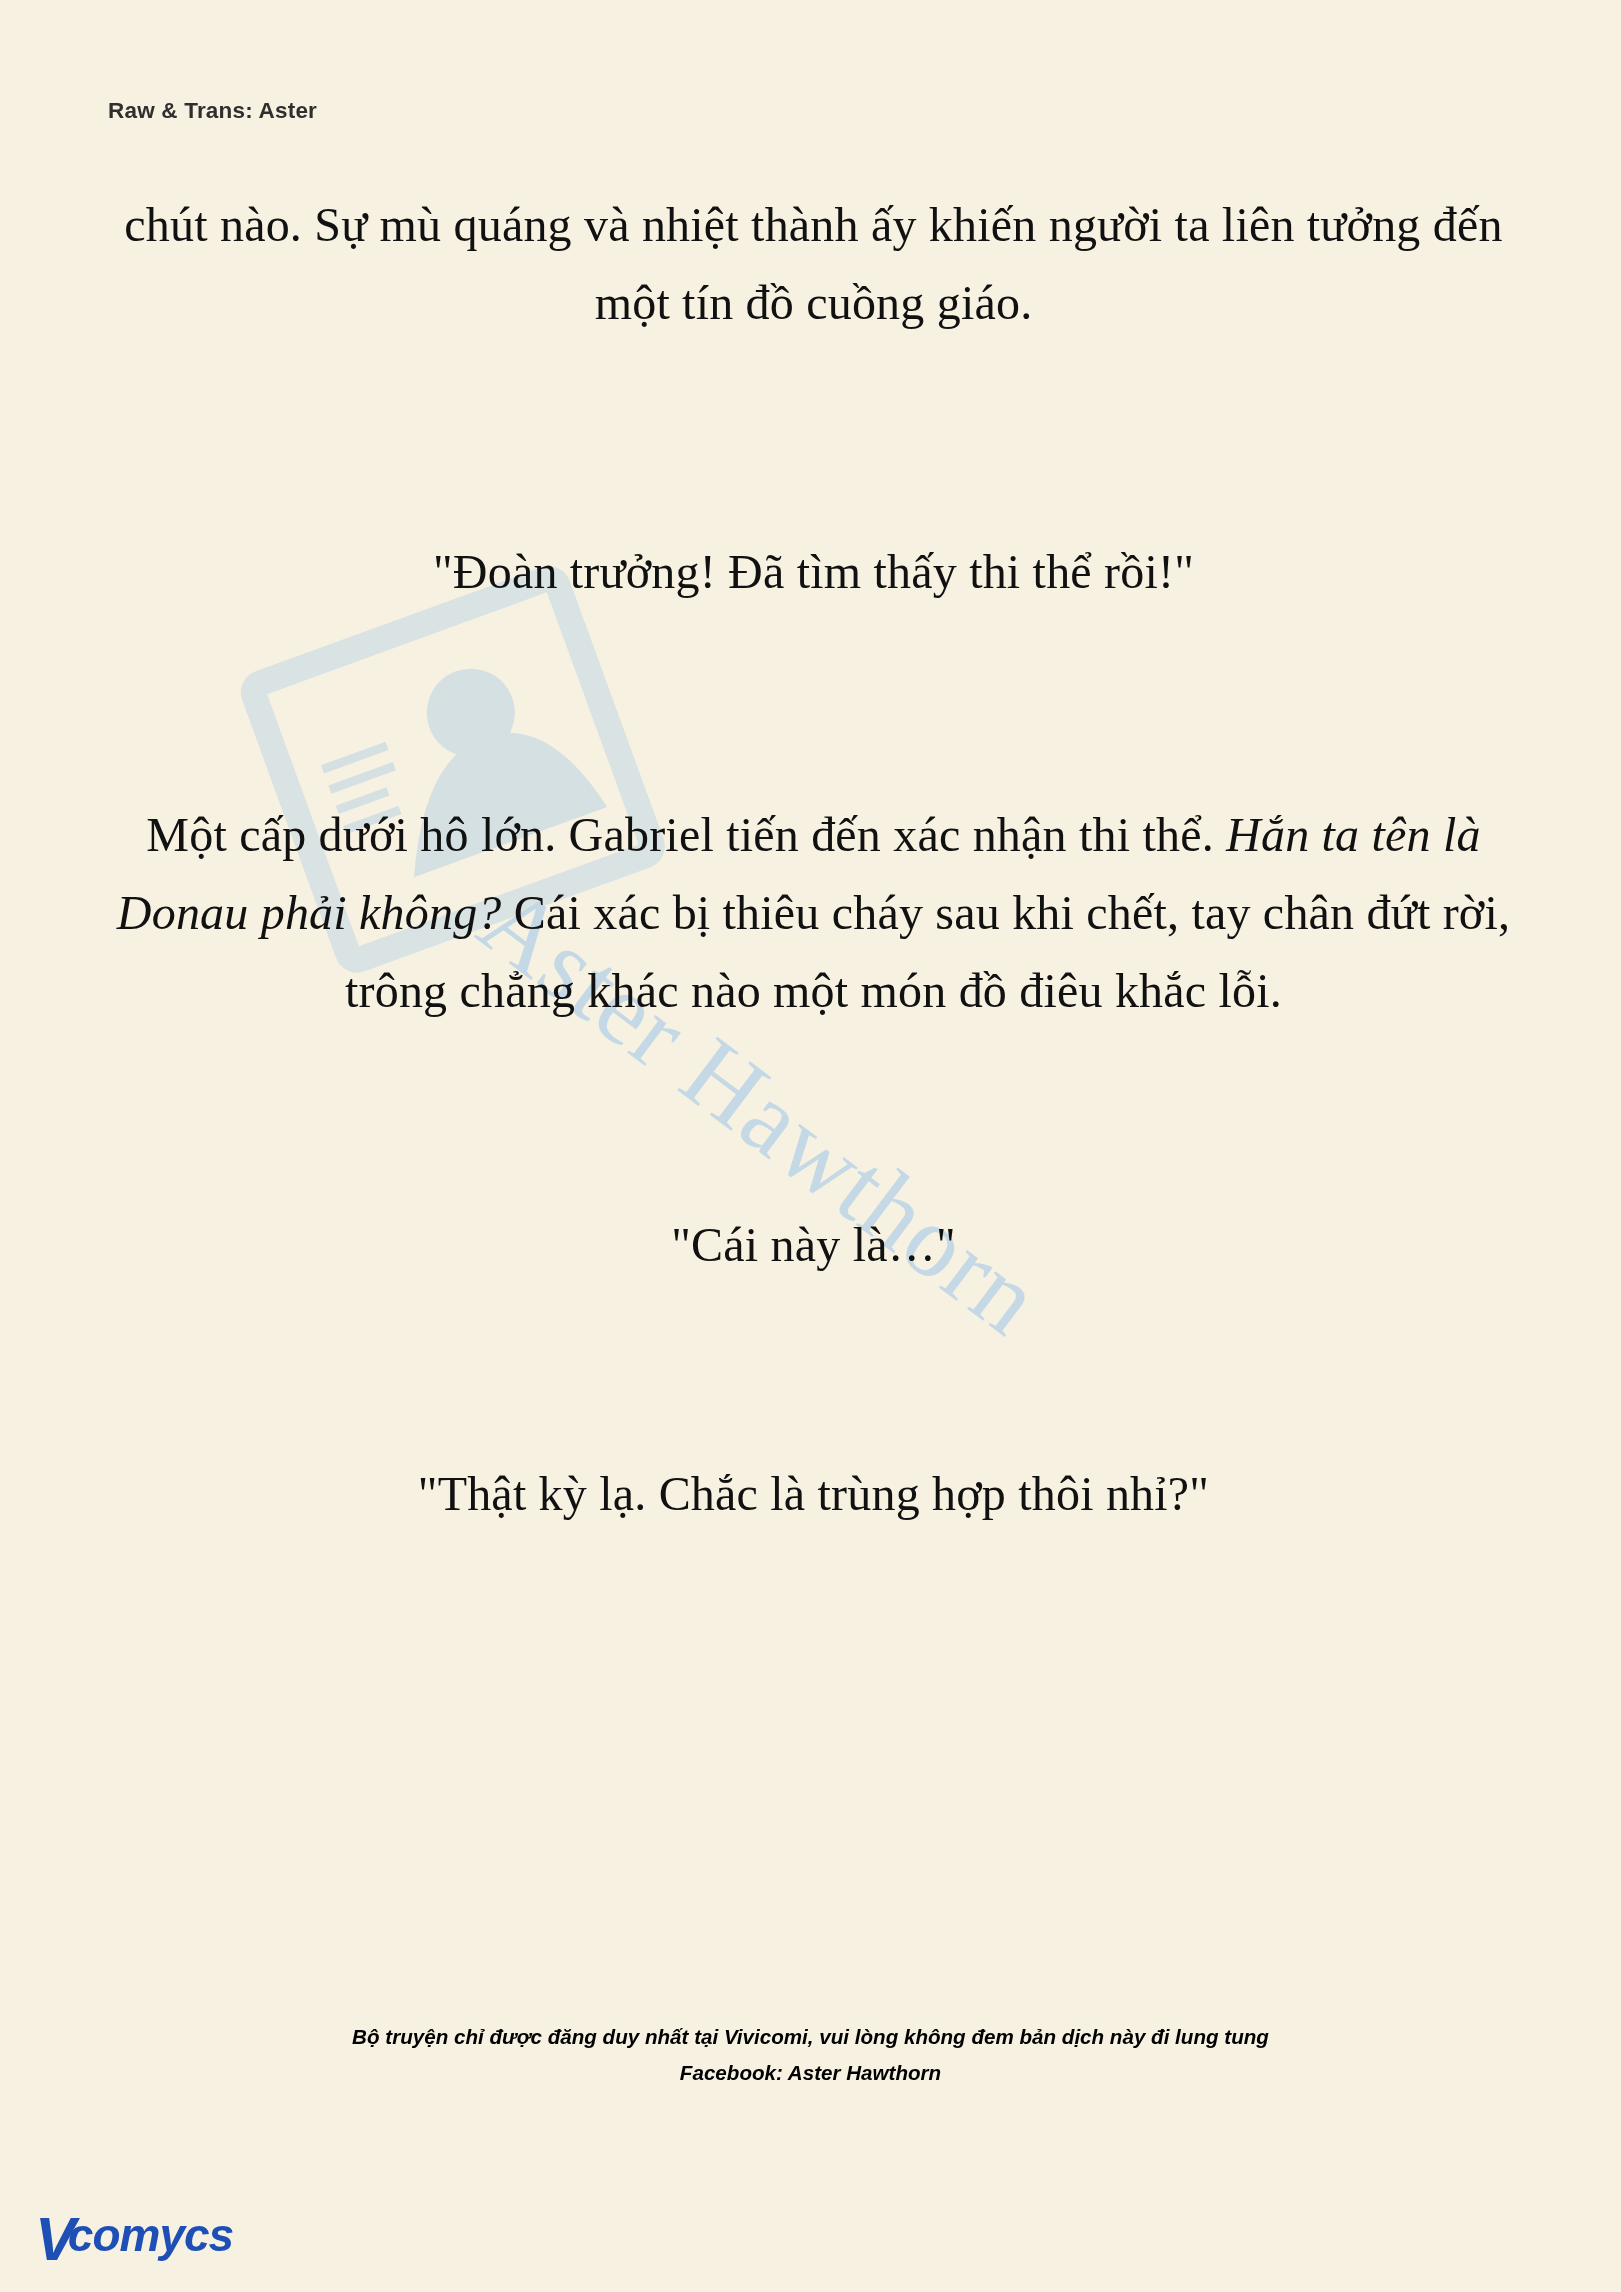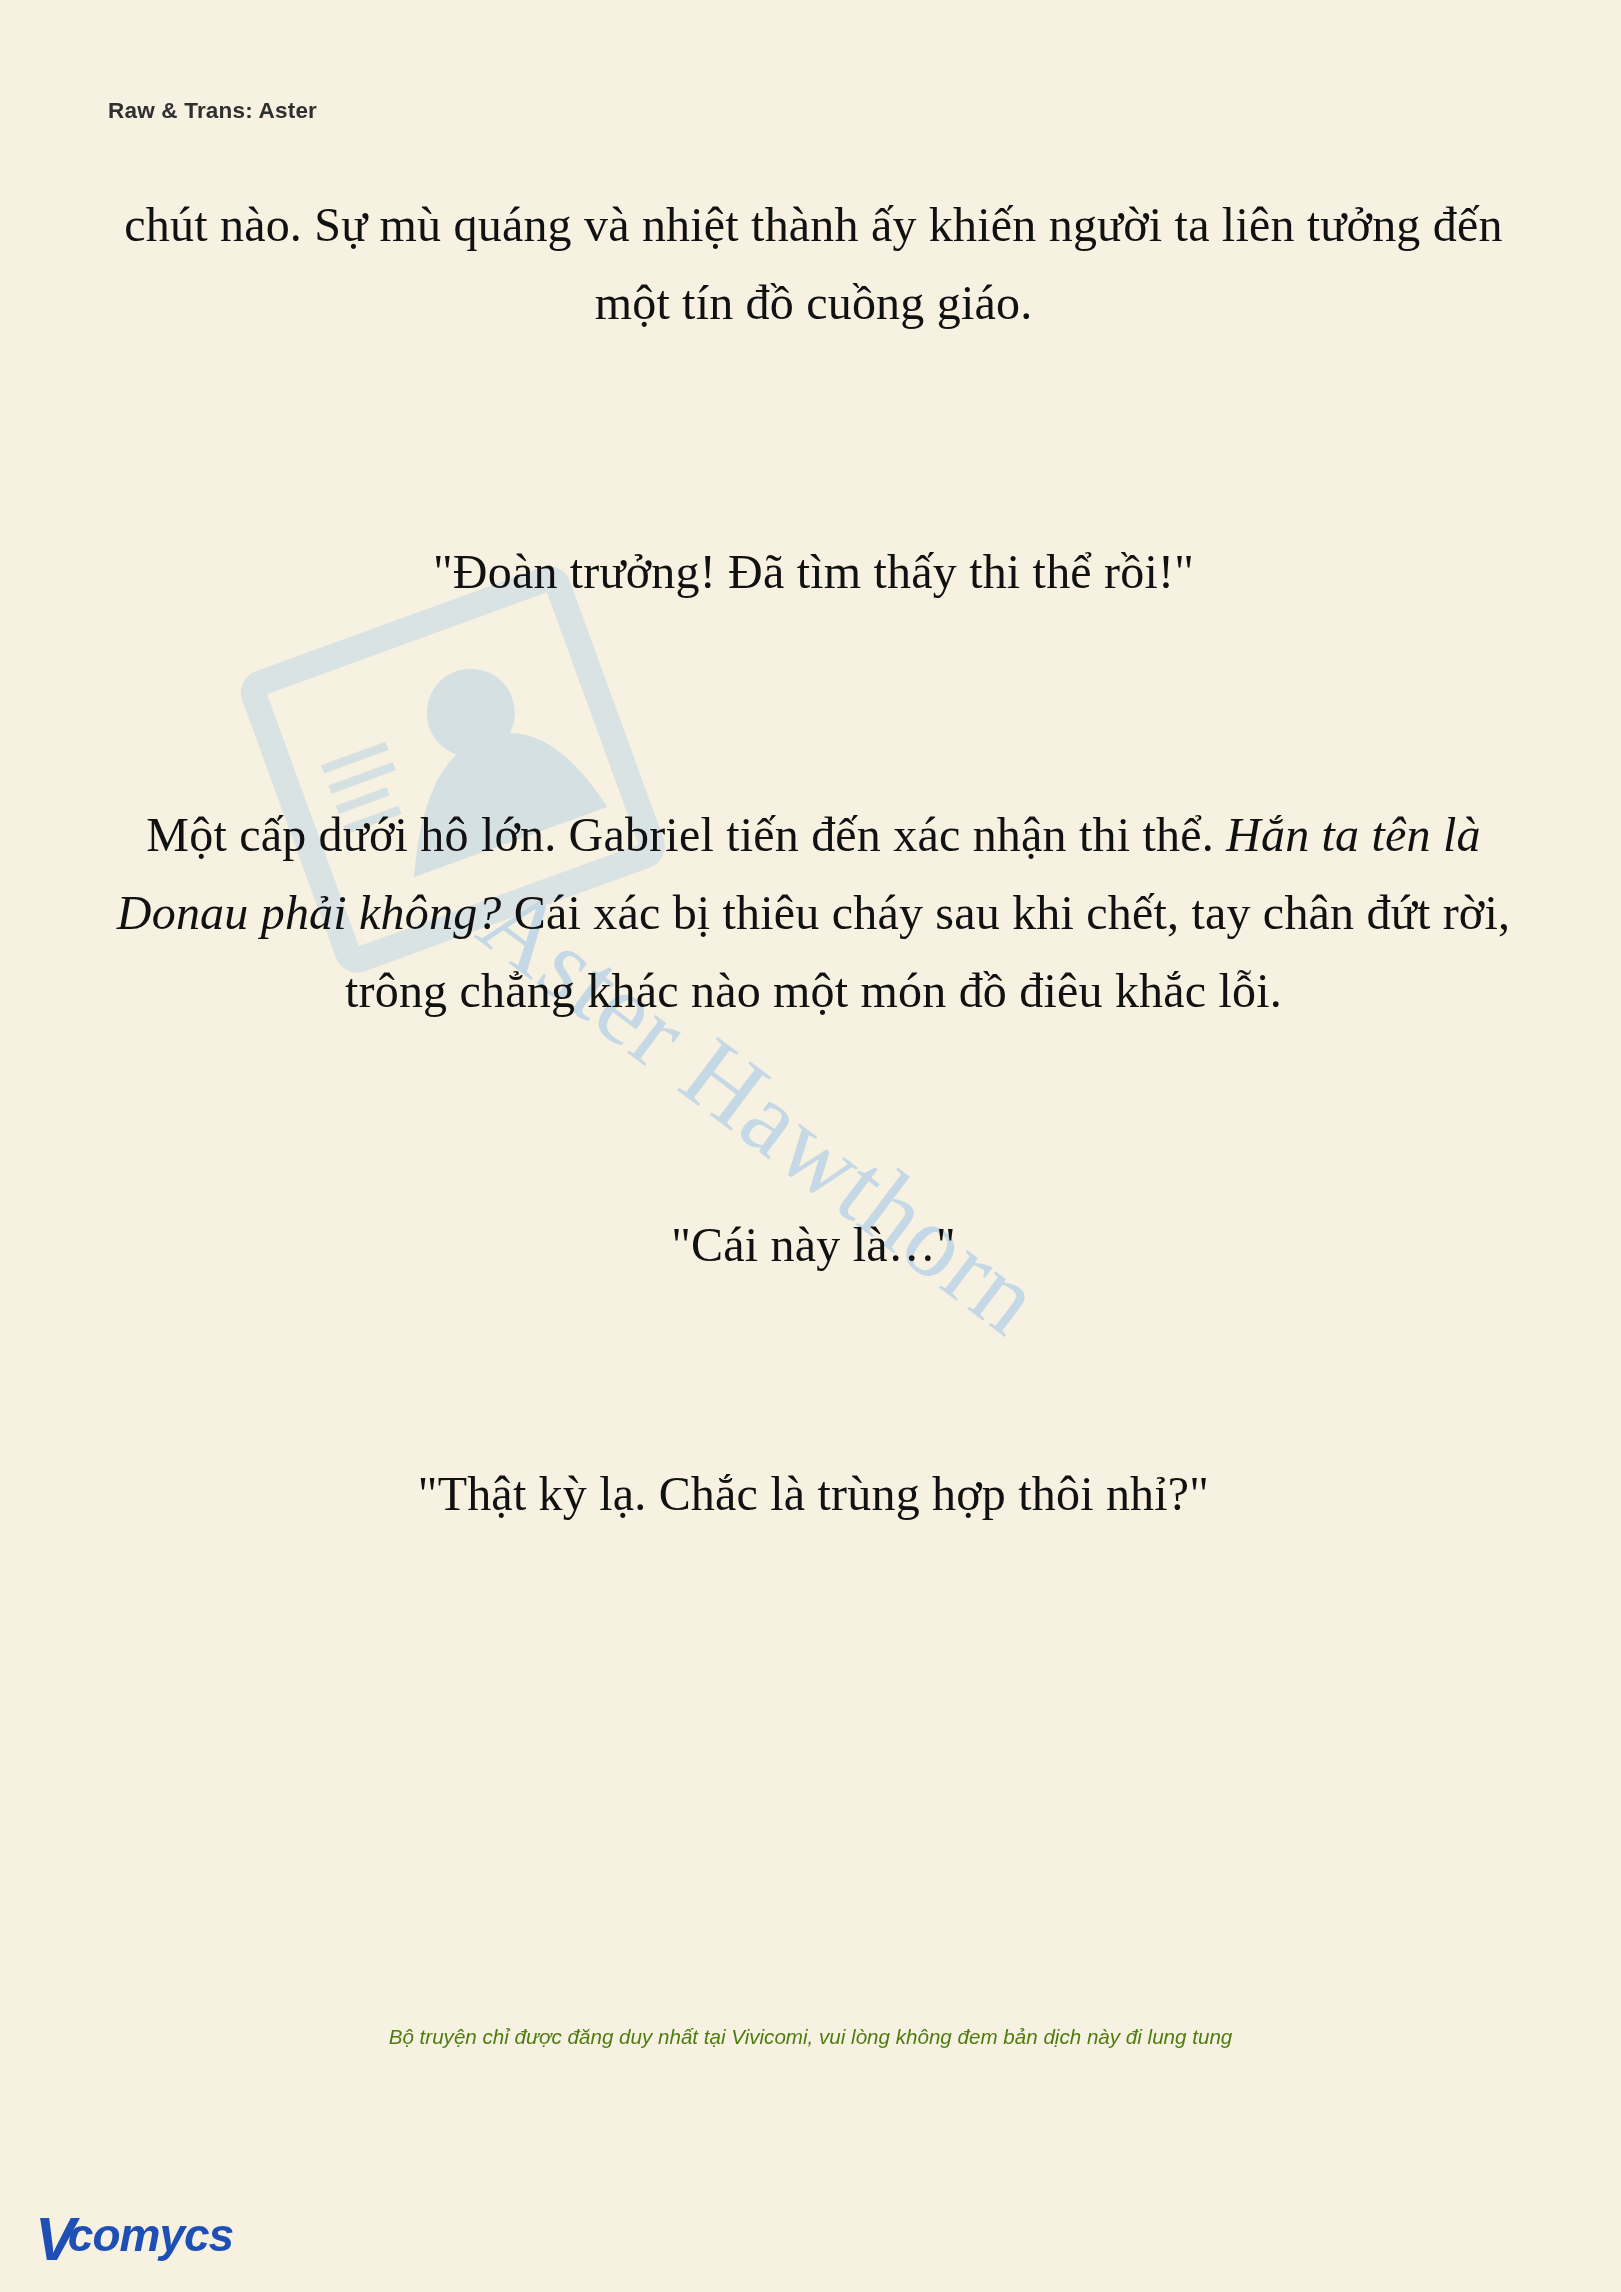--- a/index.html
+++ b/index.html
@@ -92,23 +92,23 @@
 
   
   .footer-note {
     position: absolute;
     left: 0;
     right: 0;
     top: 2019px;
     text-align: center;
     font-family: "Liberation Sans", sans-serif;
     font-size: 20.6px;
-    font-weight: 400;
+    font-weight: 700;
     font-style: italic;
-    color: #4d7c0f;
+    color: #000000;
     line-height: 1.75;
     z-index: 3;
   }
 
   
   .brand {
     position: absolute;
     left: 35px;
     bottom: 23.5px;
     height: 63px;
@@ -178,20 +178,21 @@
     <p class="para">"Cái này là…"</p>
 
     <div class="gap-4"></div>
 
     <p class="para">"Thật kỳ lạ. Chắc là trùng hợp thôi nhỉ?"</p>
 
   </div>
 
   <div class="footer-note">
     <div>Bộ truyện chỉ được đăng duy nhất tại Vivicomi, vui lòng không đem bản dịch này đi lung tung</div>
+    <div>Facebook: Aster Hawthorn</div>
   </div>
 
   <div class="brand">
     <span class="brand-v">V</span>
     <span class="brand-word">comycs</span>
   </div>
 
 </div>
 
 

